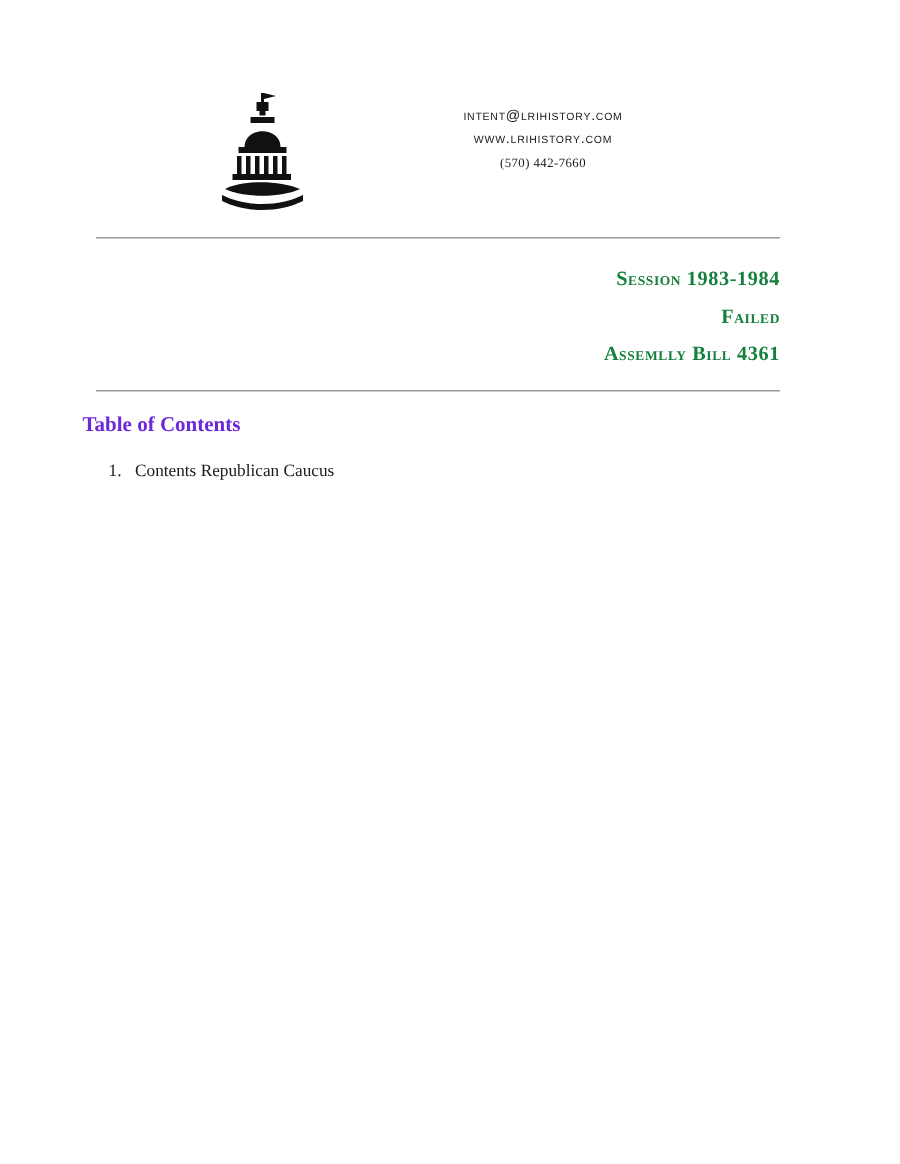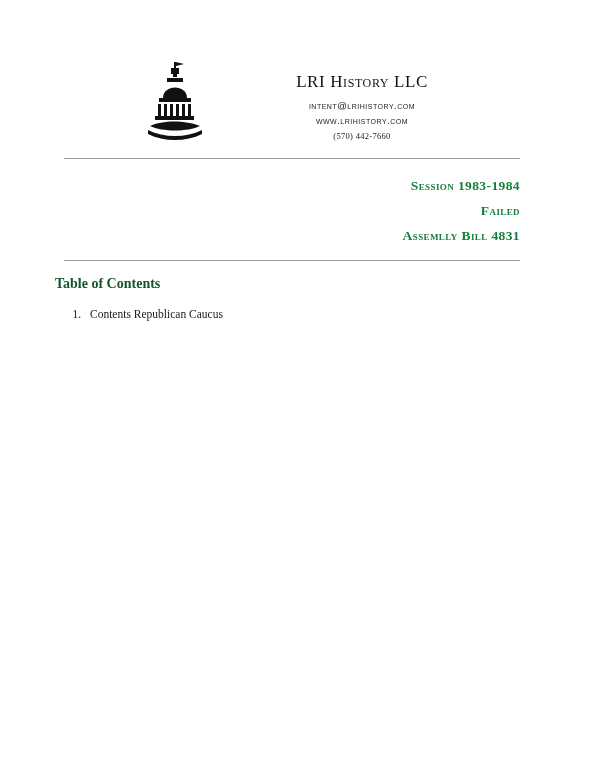--- a/index.html
+++ b/index.html
@@ -99,21 +99,21 @@
   .session-line:last-child { margin-bottom: 0; }
 
   
   .toc-title {
     position: absolute;
     left: 55px;
     top: 276px;
     font-family: "Liberation Serif", serif;
     font-size: 14px;
     font-weight: bold;
-    color: #14532d;
+    color: #6d28d9;
   }
   .toc-list {
     position: absolute;
     left: 55px;
     top: 308px;
     width: 440px;
     margin: 0;
     padding: 0;
     list-style: none;
   }
@@ -162,34 +162,33 @@
         <rect x="48" y="46" width="3" height="12" fill="#111111"></rect>
 
         <rect x="15" y="58" width="39" height="4" fill="#111111"></rect>
 
         <path d="M10 68 C22 62, 46 62, 60 68 C48 74, 22 74, 10 68 Z" fill="#111111"></path>
         <path d="M8 72 C24 80, 46 80, 62 72 L62 76 C46 84, 24 84, 8 76 Z" fill="#111111"></path>
       </svg>
     </div>
 
     <div class="company-block">
-      <div class="company-name">LRI History LLC</div>
       <div class="company-line">intent@lrihistory.com</div>
       <div class="company-line">www.lrihistory.com</div>
       <div class="company-phone">(570) 442-7660</div>
     </div>
 
   </div>
 
   <div class="rule rule-top"></div>
 
   <div class="session-block">
     <div class="session-line">Session  1983-1984</div>
     <div class="session-line">Failed</div>
-    <div class="session-line">Assemlly Bill 4831</div>
+    <div class="session-line">Assemlly Bill 4361</div>
   </div>
 
   <div class="rule rule-bottom"></div>
 
   <div class="toc-title">Table of Contents</div>
 
   <ul class="toc-list">
     <li class="toc-item">
       <span class="toc-num">1.</span>
       <span class="toc-label">Contents Republican Caucus</span>

